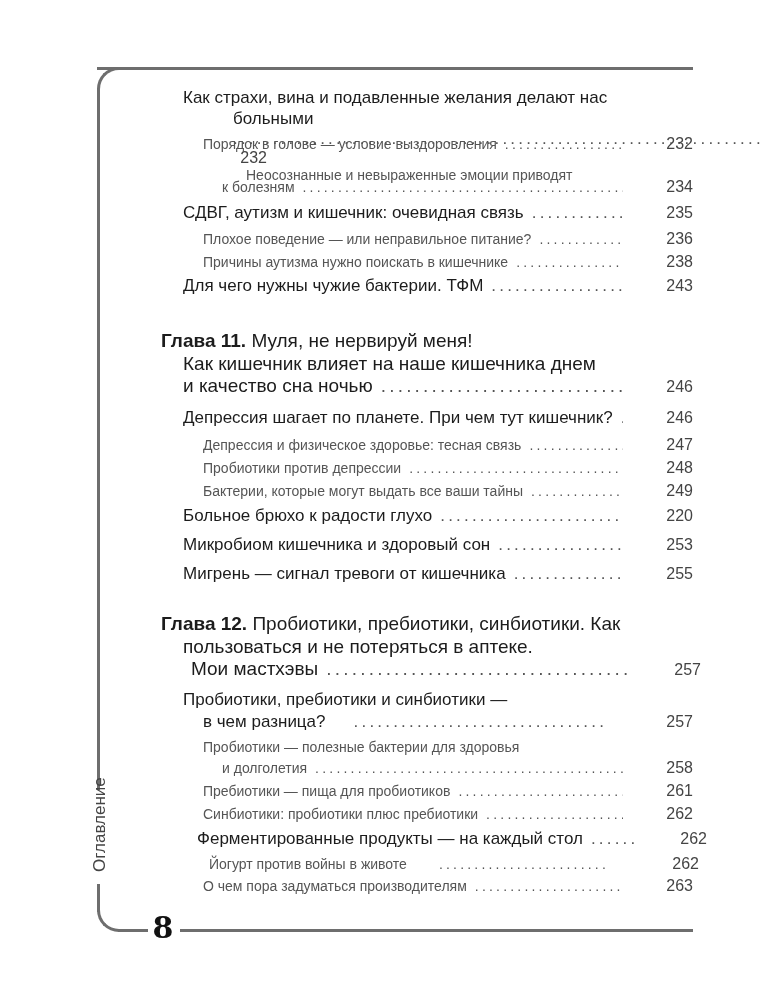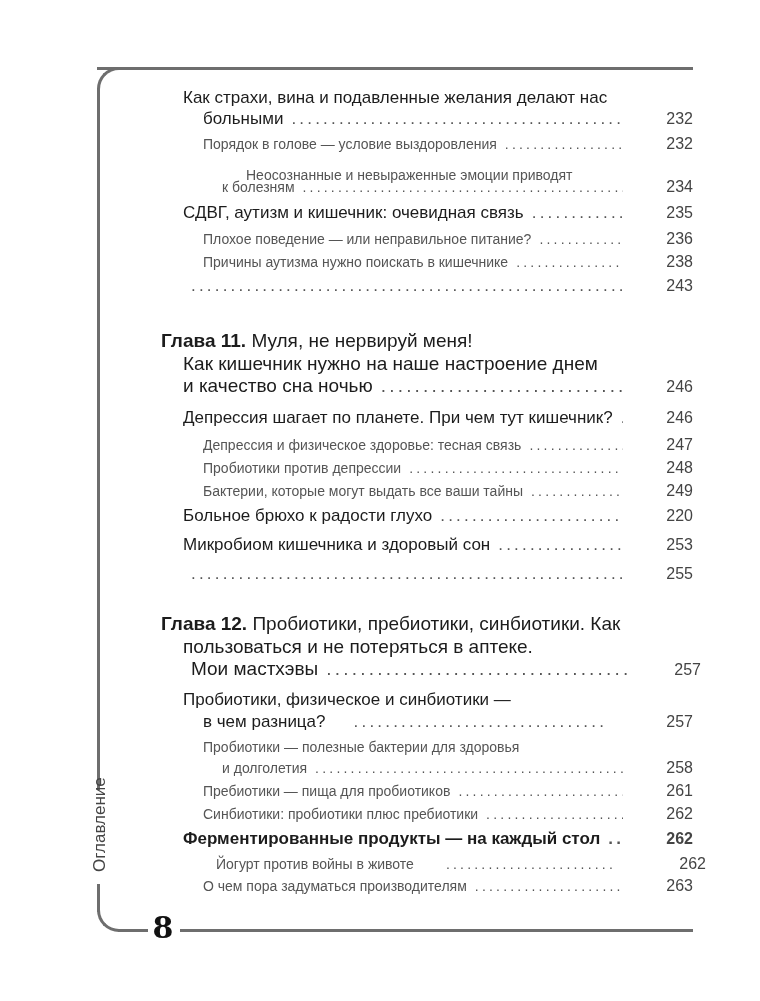--- a/index.html
+++ b/index.html
@@ -156,21 +156,21 @@
 <div class="side-label">Оглавление</div>
 <div class="frame-left-lower"></div>
 <div class="frame-corner-bl"></div>
 <div class="frame-bottom-left"></div>
 <div class="page-number">8</div>
 <div class="frame-bottom-right"></div>
 
 <div class="toc">
 
   <div class="line l1" style="left:183px; top:88px;">Как страхи, вина и подавленные желания делают нас</div>
-  <div class="entry l1" style="left:203px; top:109px; width:490px;">
+  <div class="entry l1" style="left:203px; top:109px; width:490px;flex-direction:column;">
     <span class="txt">больными</span>
     <span class="dots"></span>
     <span class="pg">232</span>
   </div>
 
   <div class="entry l2" style="left:203px; top:135px; width:490px;">
     <span class="txt">Порядок в голове — условие выздоровления</span>
     <span class="dots"></span>
     <span class="pg">232</span>
   </div>
@@ -194,29 +194,30 @@
     <span class="pg">236</span>
   </div>
 
   <div class="entry l2" style="left:203px; top:253px; width:490px;">
     <span class="txt">Причины аутизма нужно поискать в кишечнике</span>
     <span class="dots"></span>
     <span class="pg">238</span>
   </div>
 
   <div class="entry l1" style="left:183px; top:276px; width:510px;">
+    <span class="txt">Для чего нужны чужие бактерии. ТФМ</span>
     <span class="dots"></span>
     <span class="pg">243</span>
   </div>
 
   <div class="line ch" style="left:161px; top:330px;">
     <span class="ch-num">Глава 11.</span>
     <span>Муля, не нервируй меня!</span>
   </div>
-  <div class="line ch" style="left:183px; top:353px;">Как кишечник нужно на наше настроение днем</div>
+  <div class="line ch" style="left:183px; top:353px;">Как кишечник влияет на наше кишечника днем</div>
   <div class="entry ch" style="left:183px; top:375px; width:510px;">
     <span class="txt">и качество сна ночью</span>
     <span class="dots"></span>
     <span class="pg">246</span>
   </div>
 
   <div class="entry l1" style="left:183px; top:408px; width:510px;">
     <span class="txt">Депрессия шагает по планете. При чем тут кишечник?</span>
     <span class="dots"></span>
     <span class="pg">246</span>
@@ -240,36 +241,37 @@
     <span class="txt">Больное брюхо к радости глухо</span>
     <span class="dots"></span>
     <span class="pg">220</span>
   </div>
   <div class="entry l1" style="left:183px; top:535px; width:510px;">
     <span class="txt">Микробиом кишечника и здоровый сон</span>
     <span class="dots"></span>
     <span class="pg">253</span>
   </div>
   <div class="entry l1" style="left:183px; top:564px; width:510px;">
+    <span class="txt">Мигрень — сигнал тревоги от кишечника</span>
     <span class="dots"></span>
     <span class="pg">255</span>
   </div>
 
   <div class="line ch" style="left:161px; top:613px;">
     <span class="ch-num">Глава 12.</span>
     <span>Пробиотики, пребиотики, синбиотики. Как</span>
   </div>
   <div class="line ch" style="left:183px; top:636px;">пользоваться и не потеряться в аптеке.</div>
   <div class="entry ch" style="left:191px; top:658px; width:510px;">
     <span class="txt">Мои мастхэвы</span>
     <span class="dots"></span>
     <span class="pg">257</span>
   </div>
 
-  <div class="line l1" style="left:183px; top:690px;">Пробиотики, физическое и синбиотики —</div>
+  <div class="line l1" style="left:183px; top:690px;">Пробиотики, пребиотики и синбиотики —</div>
   <div class="entry l1" style="left:203px; top:712px; width:490px;gap:20px;">
     <span class="txt">в чем разница?</span>
     <span class="dots"></span>
     <span class="pg">257</span>
   </div>
 
   <div class="line l2" style="left:203px; top:739px;">Пробиотики — полезные бактерии для здоровья</div>
   <div class="entry l2" style="left:222px; top:759px; width:471px;">
     <span class="txt">и долголетия</span>
     <span class="dots"></span>
@@ -278,26 +280,26 @@
   <div class="entry l2" style="left:203px; top:782px; width:490px;">
     <span class="txt">Пребиотики — пища для пробиотиков</span>
     <span class="dots"></span>
     <span class="pg">261</span>
   </div>
   <div class="entry l2" style="left:203px; top:805px; width:490px;">
     <span class="txt">Синбиотики: пробиотики плюс пребиотики</span>
     <span class="dots"></span>
     <span class="pg">262</span>
   </div>
-  <div class="entry l1" style="left:183px; top:829px; width:510px;font-weight:bold;">
+  <div class="entry l1" style="left:197px; top:829px; width:510px;">
     <span class="txt">Ферментированные продукты — на каждый стол</span>
     <span class="dots"></span>
     <span class="pg">262</span>
   </div>
-  <div class="entry l2" style="left:216px; top:855px; width:490px;gap:24px;">
+  <div class="entry l2" style="left:209px; top:855px; width:490px;gap:24px;">
     <span class="txt">Йогурт против войны в животе</span>
     <span class="dots"></span>
     <span class="pg">262</span>
   </div>
   <div class="entry l2" style="left:203px; top:877px; width:490px;">
     <span class="txt">О чем пора задуматься производителям</span>
     <span class="dots"></span>
     <span class="pg">263</span>
   </div>
 

